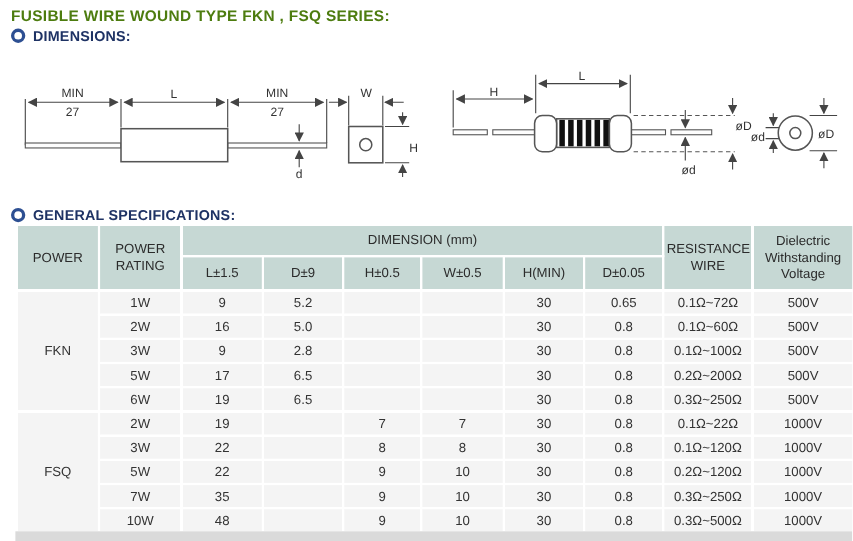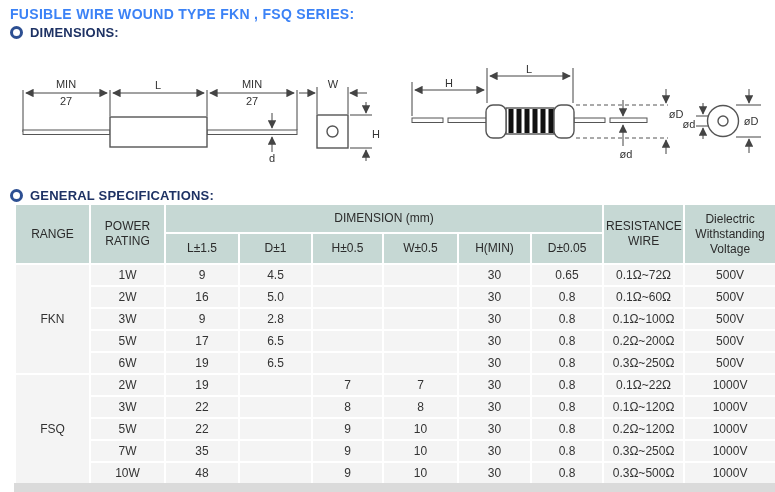--- a/index.html
+++ b/index.html
@@ -1,19 +1,19 @@
 <!DOCTYPE html>
 <html><head>
 <meta charset="utf-8">
 <style>
   html,body{margin:0;padding:0;background:#fff;}
   #page{position:relative;width:775px;height:492px;background:#ffffff;
         font-family:"Liberation Sans",sans-serif;overflow:hidden;}
   .title{position:absolute;top:6px;left:10px;font-size:14px;font-weight:bold;
-         color:#3b82f6;letter-spacing:.3px;}
+         color:#4d7c0f;letter-spacing:.3px;}
   .section{position:absolute;left:10px;display:flex;align-items:center;gap:7px;}
   .section.dimensions{top:25px;}
   .section.general{top:188px;align-items:center;}
   .bullet{width:13px;height:13px;border:3.5px solid #2d4f92;border-radius:50%;
           background:#fff;box-sizing:border-box;flex:0 0 auto;}
   .section-label{font-size:13px;font-weight:bold;color:#1e3264;letter-spacing:.2px;}
   #drawings{position:absolute;top:62px;left:0;width:775px;height:125px;}
   .dimtext{font-size:11px;fill:#333;font-family:"Liberation Sans",sans-serif;}
   .dimline{stroke:#444;stroke-width:1;fill:none;}
   .shape{fill:#fff;stroke:#555;stroke-width:1.4;}
@@ -158,41 +158,41 @@
       <col style="width:73px">
         <col style="width:71px">
         <col style="width:75px">
       <col style="width:73px">
         <col style="width:72px">
         <col style="width:81px">
       <col style="width:92px">
     </colgroup>
     <thead>
       <tr class="h1">
-        <th rowspan="2">RANGE</th>
+        <th rowspan="2">POWER</th>
         <th rowspan="2">POWER RATING</th>
         <th colspan="6">DIMENSION (mm)</th>
         <th rowspan="2">RESISTANCE WIRE</th>
         <th rowspan="2">Dielectric Withstanding Voltage</th>
       </tr>
       <tr class="h2">
         <th>L±1.5</th>
-        <th>D±1</th>
+        <th>D±9</th>
         <th>H±0.5</th>
         <th>W±0.5</th>
         <th>H(MIN)</th>
         <th>D±0.05</th>
       </tr>
     </thead>
     <tbody>
         <tr>
           <td rowspan="5">FKN</td>
           <td>1W</td>
           <td>9</td>
-          <td>4.5</td>
+          <td>5.2</td>
           <td></td>
           <td></td>
           <td>30</td>
           <td>0.65</td>
           <td>0.1Ω~72Ω</td>
           <td>500V</td>
         </tr>
         <tr>
           <td>2W</td>
           <td>16</td>

